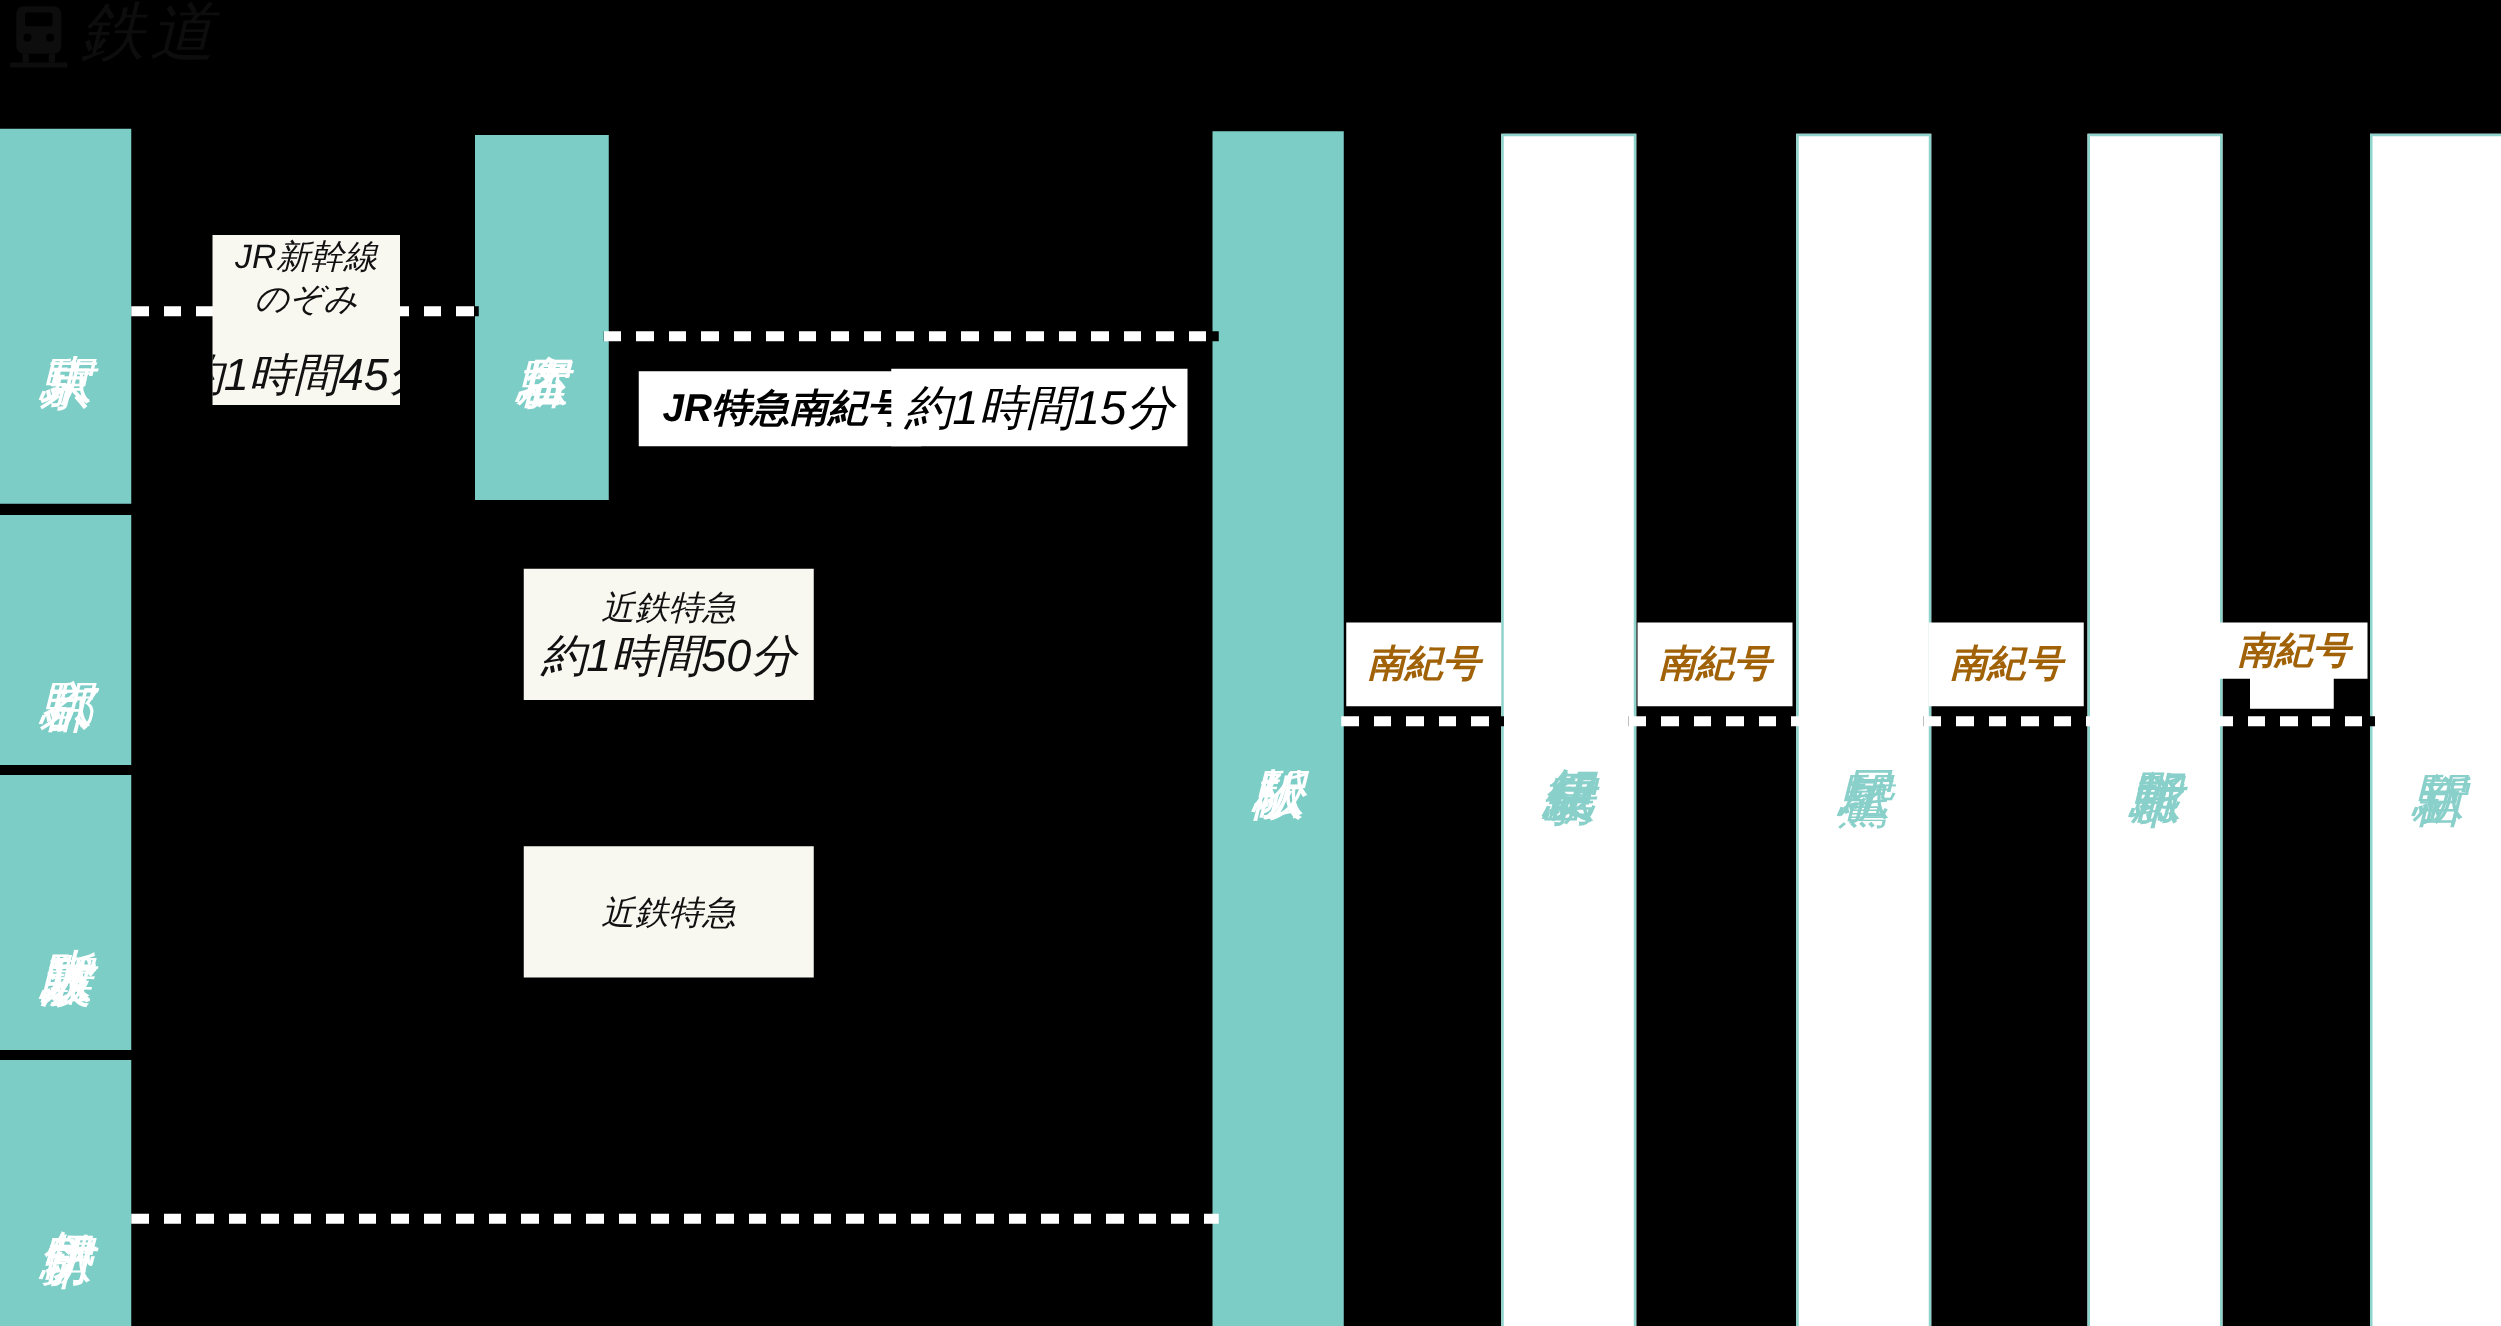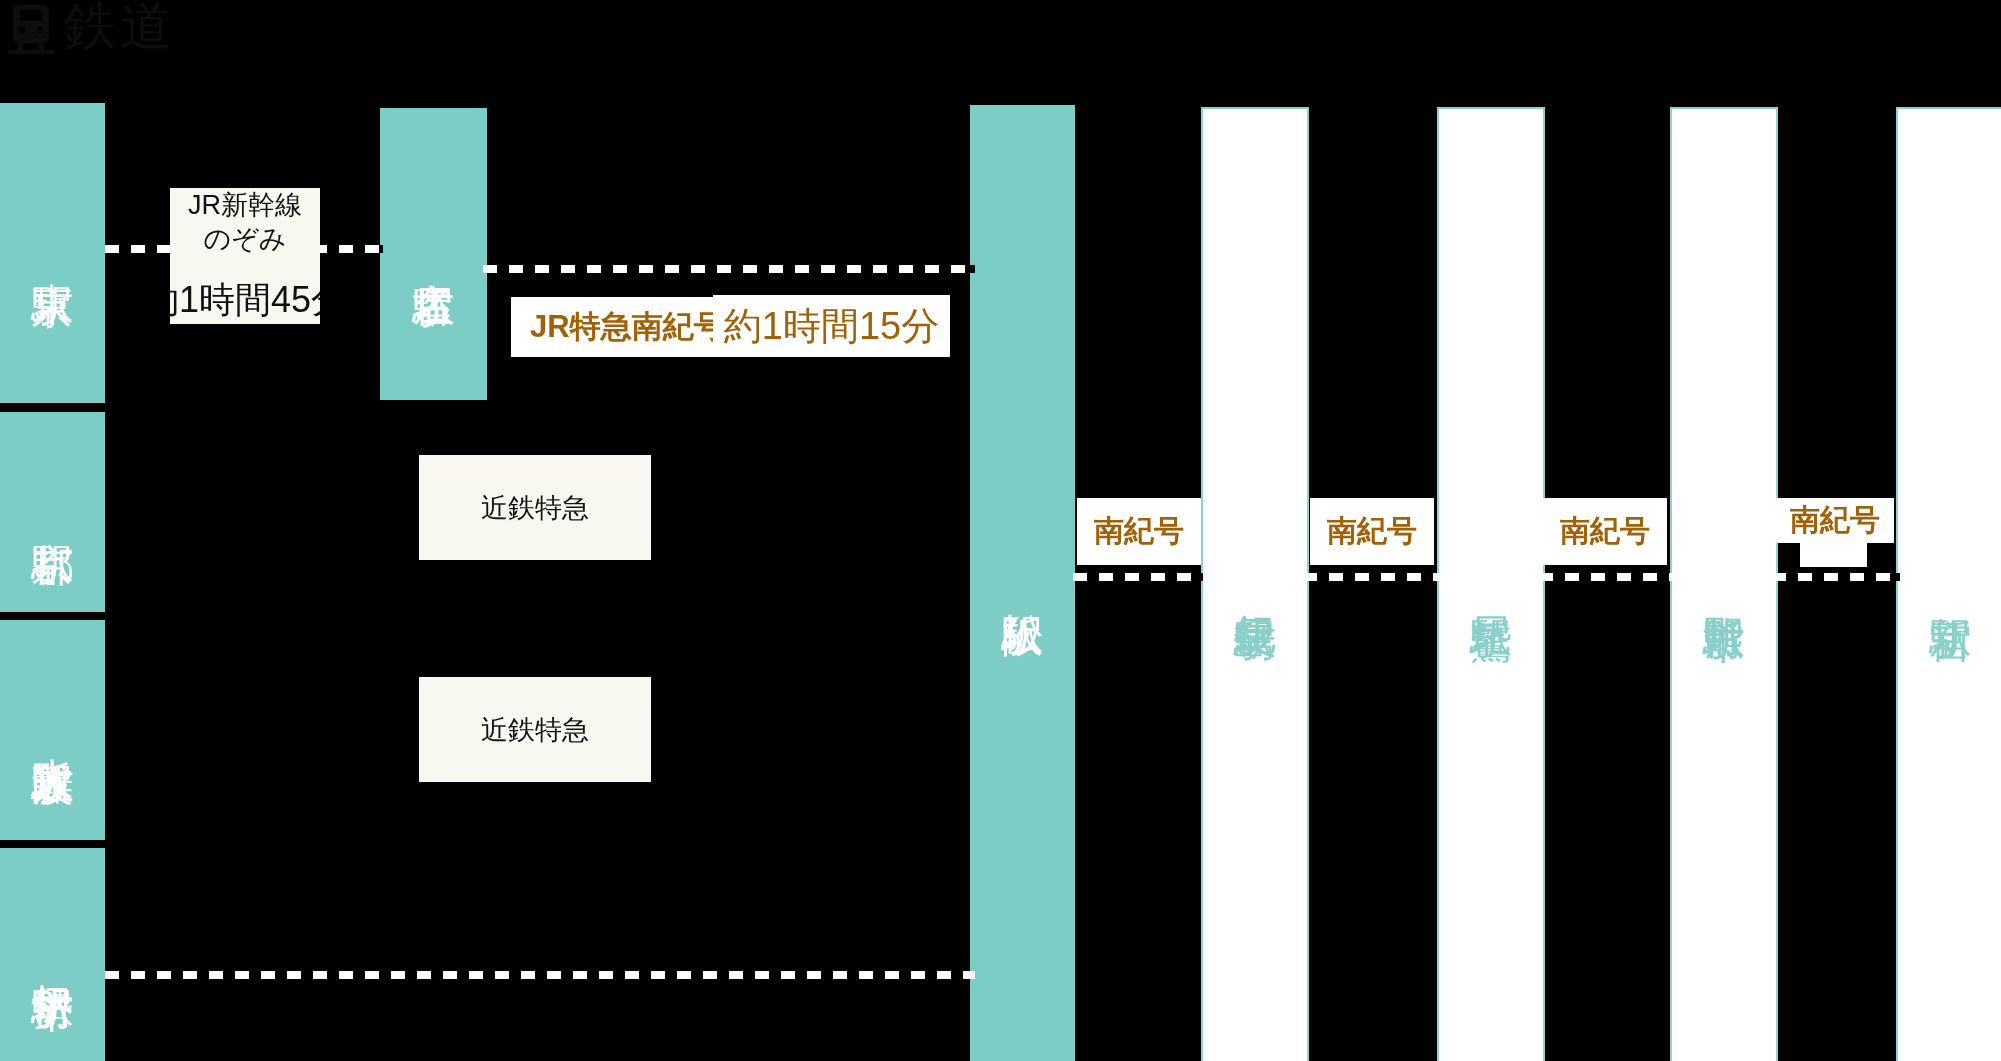--- a/index.html
+++ b/index.html
@@ -3,21 +3,21 @@
 <meta charset="utf-8">
 <style>
   html,body{margin:0;padding:0;}
   body{
     width:2001px;height:1061px;
     background:#000;
     font-family:"Liberation Sans","DejaVu Sans",sans-serif;
     overflow:hidden;
     position:relative;
   }
-  #stage{position:absolute;left:0;top:0;width:1677px;height:1061px;}
+  #stage{position:absolute;left:0;top:0;width:1677px;height:1061px;font-style:italic;}
 
   
   .header{position:absolute;left:0;top:0;width:2001px;height:95px;}
   .hdr-icon{position:absolute;left:8px;top:4px;width:46px;height:52px;}
   .hdr-title{
     position:absolute;left:64px;top:-6px;
     font-size:52px;line-height:64px;color:#0d0d0d;
     letter-spacing:4px;white-space:nowrap;
   }
 
@@ -77,21 +77,21 @@
     background:#ffffff;
     display:flex;align-items:center;justify-content:center;
   }
   .chip span{font-size:30px;color:#a16207;white-space:nowrap;font-weight:600;}
 
   
   .chip-blank{position:absolute;background:#ffffff;}
 
   
   .flat{
-    position:absolute;background:#ffffff;color:#a16207;
+    position:absolute;background:#ffffff;color:#000000;
     display:flex;align-items:center;white-space:nowrap;
   }
   .flat .t-bold{font-size:31px;font-weight:700;}
   .flat .t-big{font-size:38px;}
 </style>
 </head>
 <body>
 
 <div id="stage">
 
@@ -168,20 +168,21 @@
 
   <div class="flat" style="left:511px;top:297px;width:207px;height:60px;padding-left:19px;">
     <span class="t-bold">JR特急南紀号</span>
   </div>
   <div class="flat" style="left:713px;top:295px;width:237px;height:62px;padding-left:0px;justify-content:center;">
     <span class="t-big">約1時間15分</span>
   </div>
 
   <div class="lbl" style="left:419px;top:455px;width:232px;height:105px;">
     <div class="l1">近鉄特急</div>
+    <div class="l2">約1時間50分</div>
   </div>
 
   <div class="lbl" style="left:419px;top:677px;width:232px;height:105px;">
     <div class="l1">近鉄特急</div>
   </div>
 
   <div class="chip" style="left:1077px;top:498px;width:124px;height:67px;">
     <span>南紀号</span>
   </div>
   <div class="chip" style="left:1310px;top:498px;width:124px;height:67px;">

